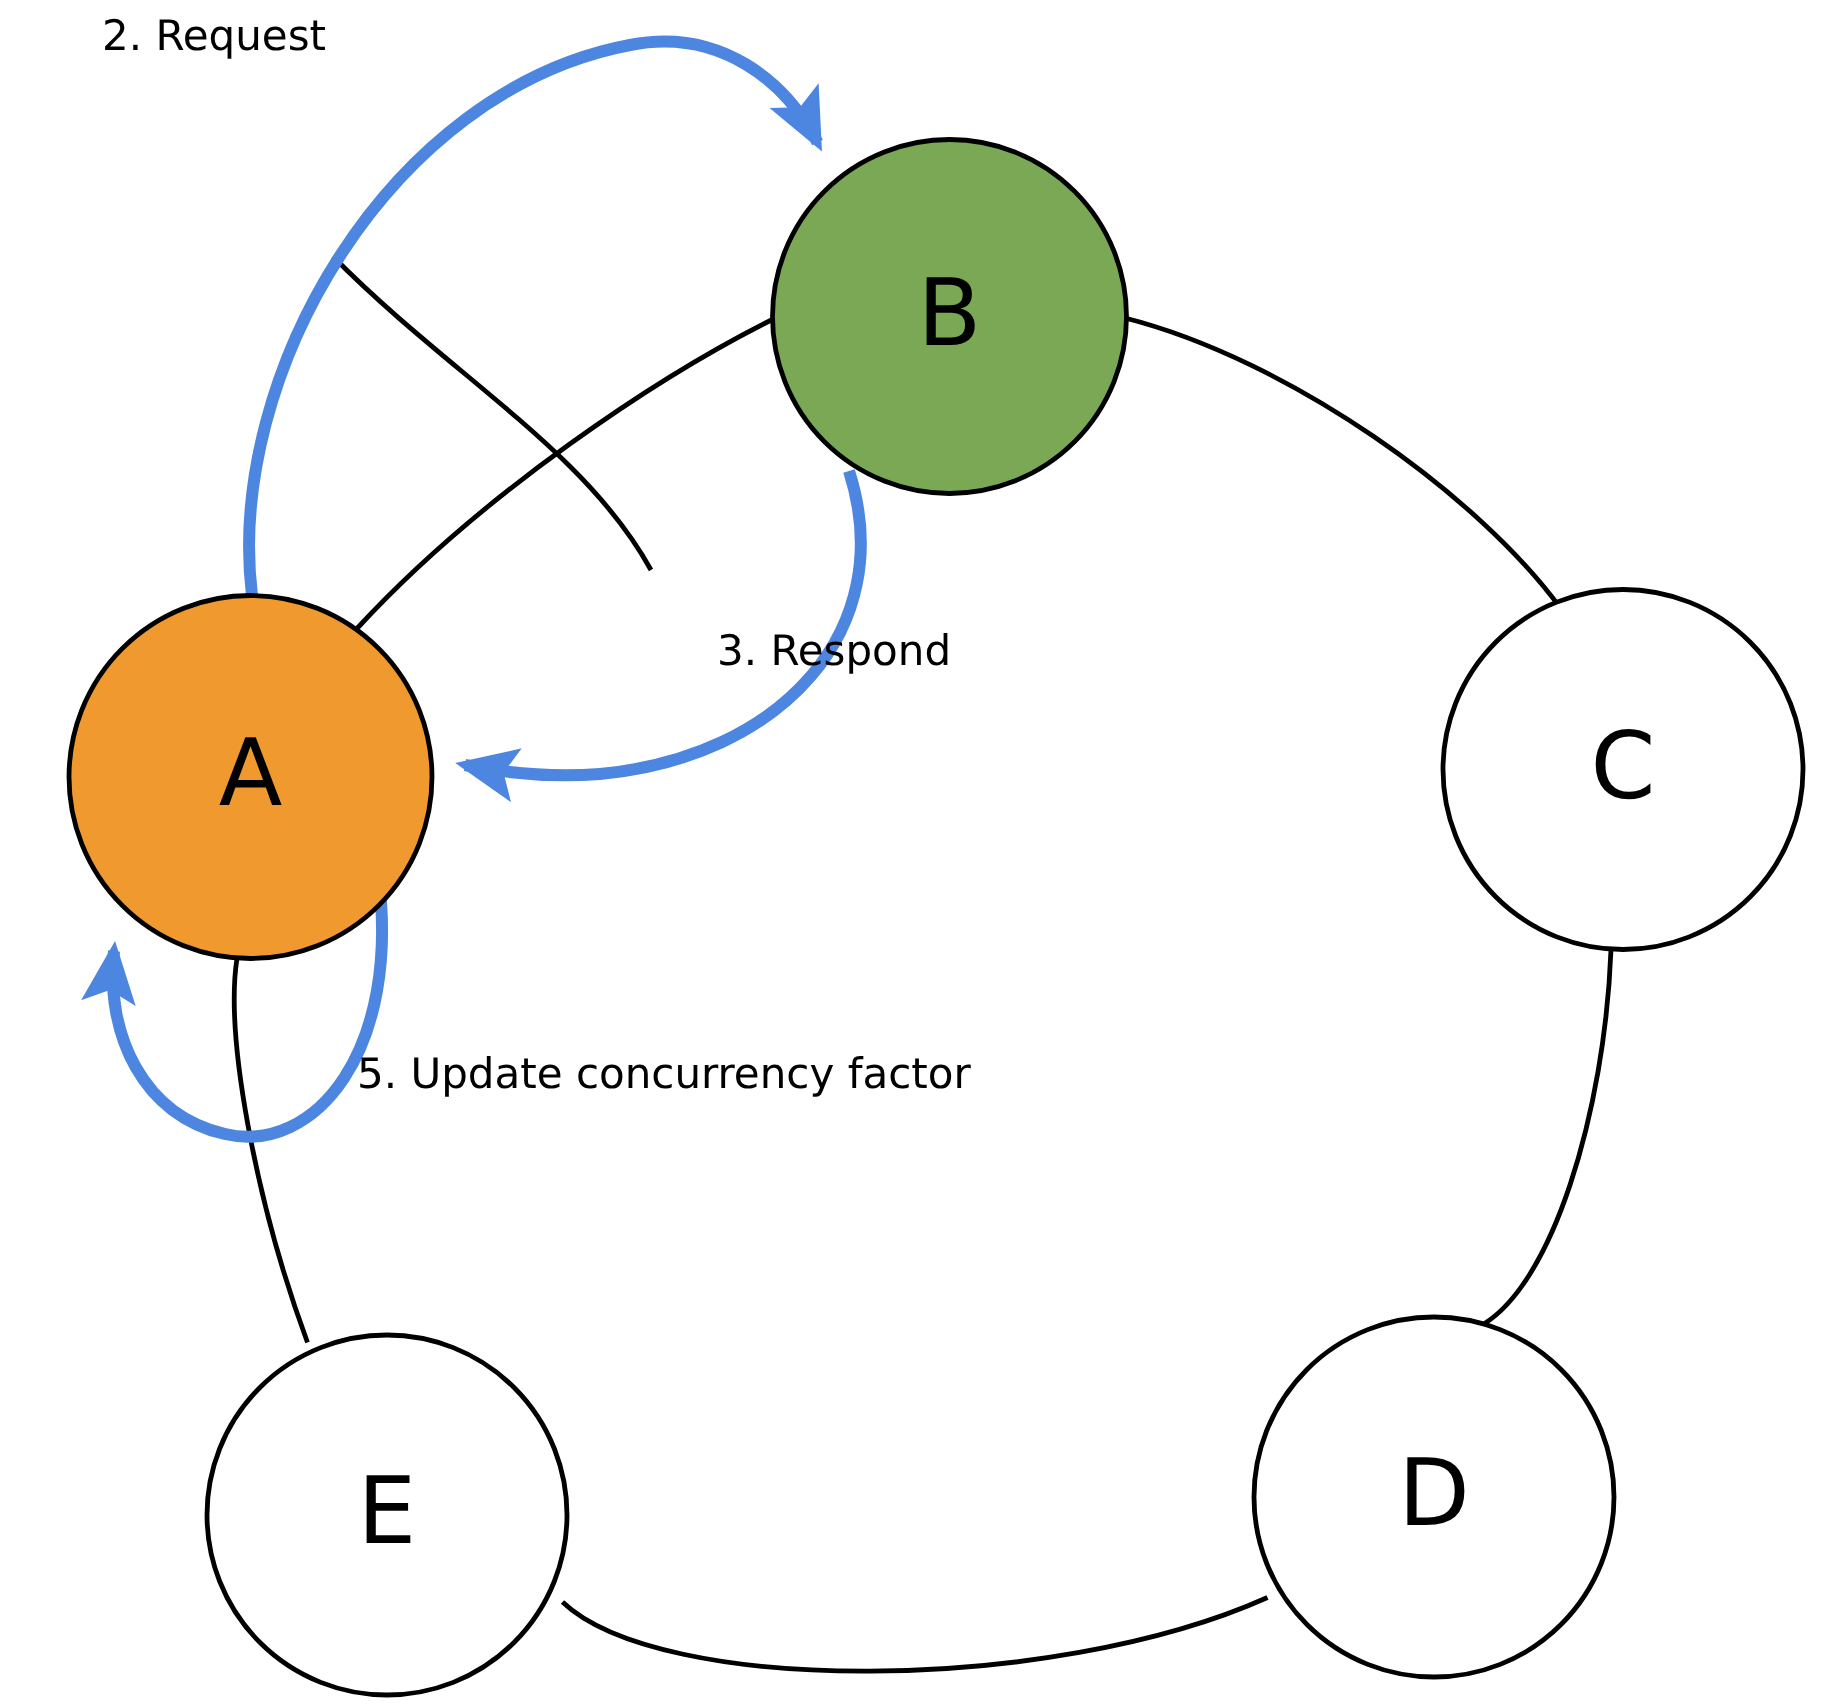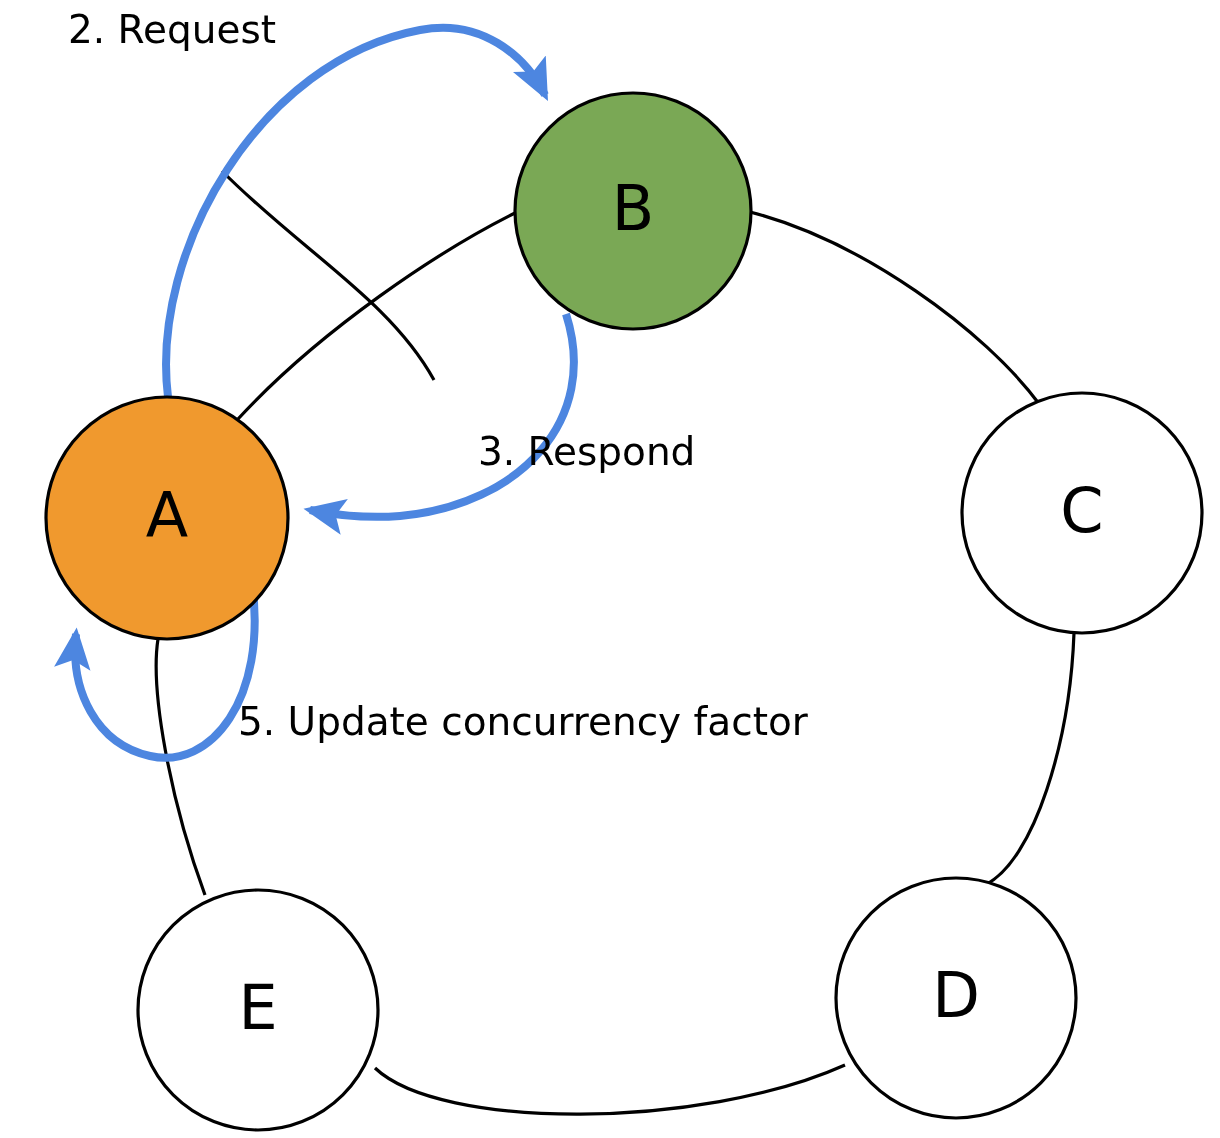--- a/index.html
+++ b/index.html
@@ -46,21 +46,21 @@
   }
   .node-label {
     font-family: "DejaVu Sans", sans-serif;
     font-size: 62px;
     fill: #000000;
     text-anchor: middle;
     dominant-baseline: middle;
   }
   .flow-label {
     font-family: "DejaVu Sans", sans-serif;
-    font-size: 39px;
+    font-size: 28px;
     fill: #1a1a1a;
     white-space: nowrap;
   }
   .flow-label-box {
     position: absolute;
     line-height: 1;
   }
 </style>
 </head>
 <body>
@@ -108,16 +108,16 @@
         <text class="node-label" id="node-text-3" x="956" y="1000">D</text>
       </g>
       <g id="node-group-4">
         <circle class="node-circle" id="node-circle-4" cx="258" cy="1010" r="120" fill="#ffffff" stroke="#000000"></circle>
         <text class="node-label" id="node-text-4" x="258" y="1012">E</text>
       </g>
     </g>
   </svg>
 
   <div class="flow-label flow-label-box" id="flow-label-0" style="left: 68px; top: 10px;">2. Request</div>
-  <div class="flow-label flow-label-box" id="flow-label-1" style="left: 478px; top: 432px;">3. Respond</div>
+  <div class="flow-label flow-label-box" id="flow-label-1" style="left: 478px; top: 420px;">3. Respond</div>
   <div class="flow-label flow-label-box" id="flow-label-2" style="left: 238px; top: 702px;">5. Update concurrency factor</div>
 
 </div>
 
 </body></html>

